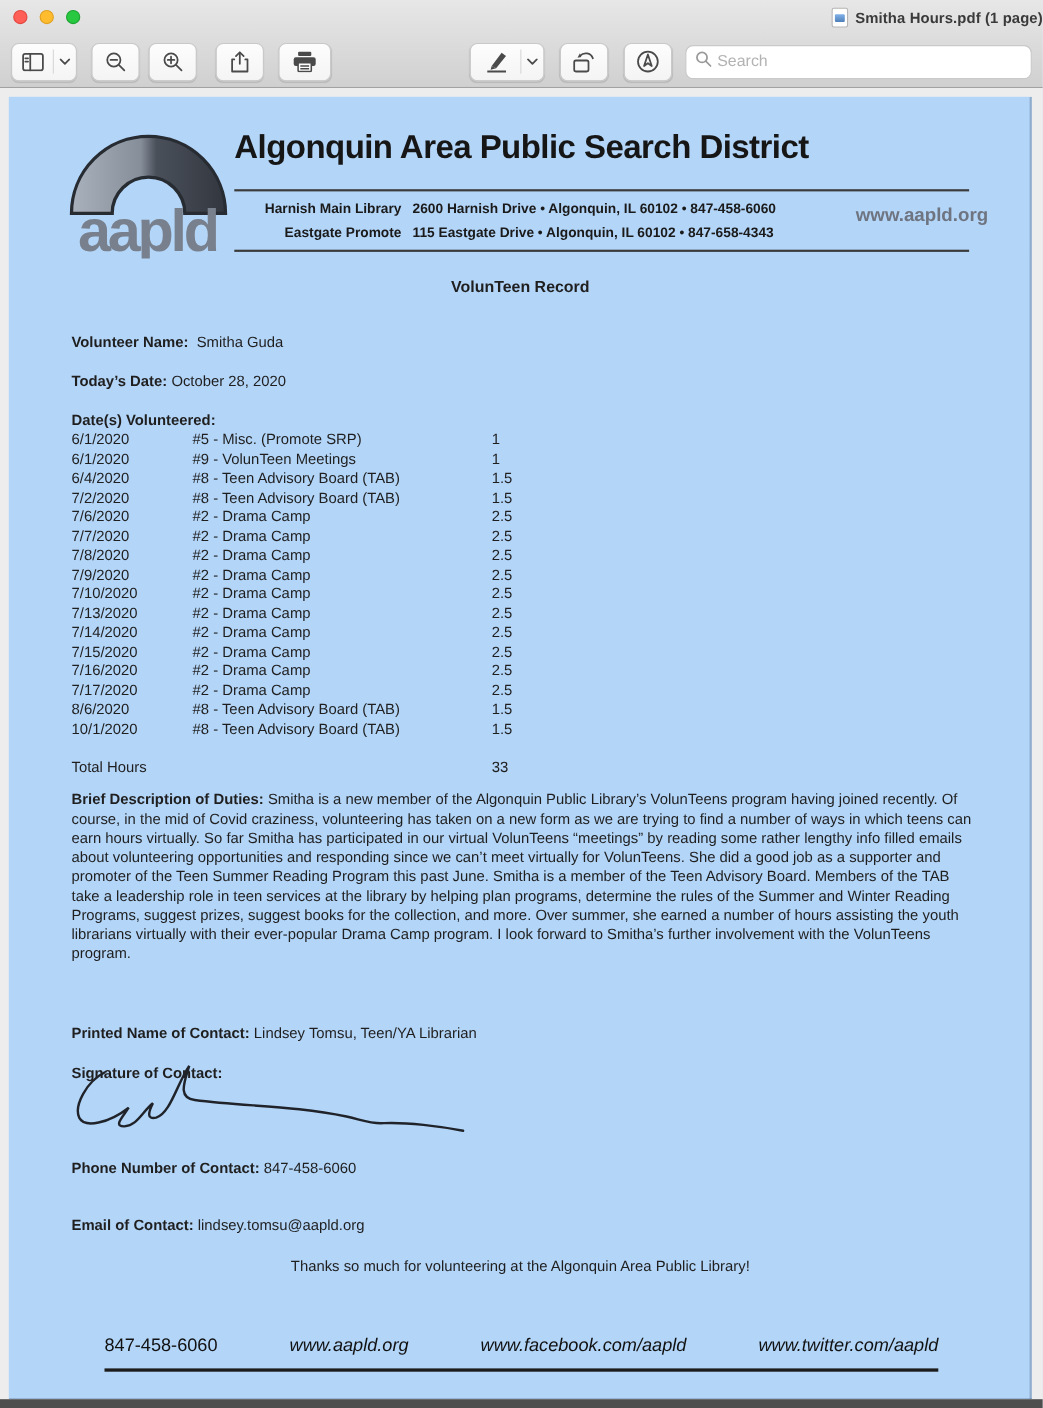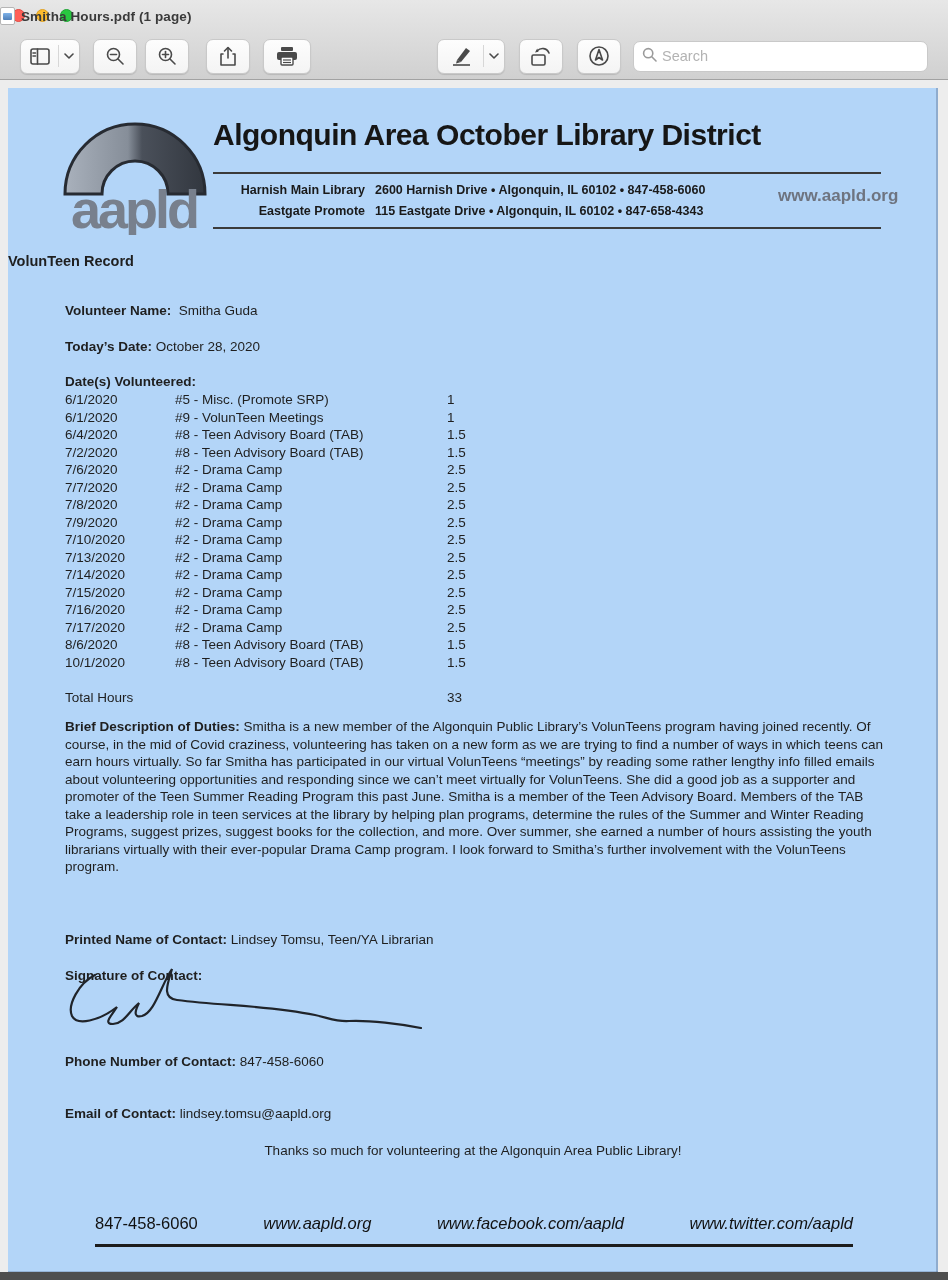--- a/index.html
+++ b/index.html
@@ -10,29 +10,29 @@
   .chrome { position:relative; width:948px; height:80px;
             background:linear-gradient(#e7e7e7,#d0d0d0);
             border-bottom:1px solid #a2a2a2; }
   .titlebar { position:relative; height:32px; }
   .traffic { position:absolute; top:9px; left:12px; display:flex; gap:11px; }
   .light { width:13px; height:13px; border-radius:50%; }
   .light.red    { background:#ff5f57; border:1px solid #e14840; }
   .light.yellow { background:#febc2e; border:1px solid #e0a123; }
   .light.green  { background:#28c840; border:1px solid #1ea433; }
   .title-wrap { position:absolute; top:0; left:0; right:0; height:32px;
-                display:flex; align-items:center; justify-content:flex-start; gap:6px; }
+                display:flex; align-items:center; justify-content:flex-end; gap:6px; }
   .doc-icon { width:15px; height:18px; background:#fff; border:1px solid #b5b5b5;
               border-radius:2px; position:relative; overflow:hidden; }
   .doc-icon::after { content:""; position:absolute; left:2px; right:2px; top:5px; height:7px;
                      background:linear-gradient(#7fb2e8,#4f7fb8); border-radius:1px; }
   .win-title { font-size:13.5px; color:#3a3a3a; font-weight:700; letter-spacing:.1px; }
 
   
-  .toolbar { display:flex; align-items:center; height:48px; padding:0 20px; }
+  .toolbar { display:flex; align-items:center; height:48px; padding:0 10px; }
   .tb-btn { height:35px; background:linear-gradient(#fdfdfd,#f4f4f4);
             border:1px solid #c9c9c9; border-radius:7px;
             box-shadow:0 1px 1px rgba(0,0,0,.12);
             display:flex; align-items:center; justify-content:center; }
   .tb-btn svg { display:block; }
   .seg { display:flex; align-items:center; }
   .seg .divider { width:1px; height:22px; background:#d7d7d7; }
   .w44 { width:44px; }
   .chev { width:20px; display:flex; align-items:center; justify-content:center; }
   .search-field { flex:1; height:31px; margin-left:12px; background:#fff;
@@ -57,21 +57,21 @@
   .district { left:205px; top:30px; font-size:30px; font-weight:700; letter-spacing:-.5px; color:#161616; }
   .rule { height:2px; background:#3b3b3b; }
   .rule1 { left:205px; top:84px; width:668px; }
   .rule2 { left:205px; top:139px; width:668px; }
   .locs { left:205px; top:92px; font-size:12.5px; font-weight:700; line-height:21px; color:#1a1a1a; }
   .loc-row { display:flex; }
   .loc-name { width:152px; text-align:right; }
   .loc-addr { margin-left:10px; }
   .website { left:770px; top:98px; width:103px; font-size:17px; font-weight:700; color:#6e7480; text-align:right; }
 
-  .record-title { left:0; top:165px; width:930px; font-size:14.5px; font-weight:700; }
+  .record-title { left:0; top:165px; width:930px; text-align:center; font-size:14.5px; font-weight:700; }
 
   .field { left:57px; font-size:13.5px;margin-top:16px; }
 
   
   .t-row { position:relative; height:17.5px; font-size:13.5px; }
   .t-date { position:absolute; left:0; }
   .t-act  { position:absolute; left:110px; }
   .t-hrs  { position:absolute; left:382px; }
   .hours-table { left:57px; top:304px; width:600px; }
   .total-row { left:57px; top:602px; width:600px; font-size:13.5px; }
@@ -224,21 +224,21 @@
           <stop offset="0" stop-color="#a9b1bc"></stop>
             <stop offset="0.45" stop-color="#868e99"></stop>
             <stop offset="0.55" stop-color="#4a505a"></stop>
             <stop offset="1" stop-color="#32373f"></stop>
         </linearGradient>
       </defs>
       <path d="M5 84 A70 70 0 0 1 145 84 L108 84 A33 33 0 0 0 42 84 Z" fill="url(#archGrad)" stroke="#272b32" stroke-width="3"></path>
       <text x="74" y="118" text-anchor="middle" font-family="Liberation Sans, sans-serif" font-size="54" font-weight="700" letter-spacing="-3" fill="#78808d">aapld</text>
     </svg>
 
-    <div class="abs district">Algonquin Area October Library District</div>
+    <div class="abs district">Algonquin Area Public Search District</div>
     <div class="abs rule rule1"></div>
 
     <div class="abs locs">
       <div class="loc-row">
         <span class="loc-name">Harnish Main Library</span>
         <span class="loc-addr">2600 Harnish Drive • Algonquin, IL 60102 • 847-458-6060</span>
       </div>
       <div class="loc-row">
         <span class="loc-name">Eastgate Promote</span>
         <span class="loc-addr">115 Eastgate Drive • Algonquin, IL 60102 • 847-658-4343</span>

